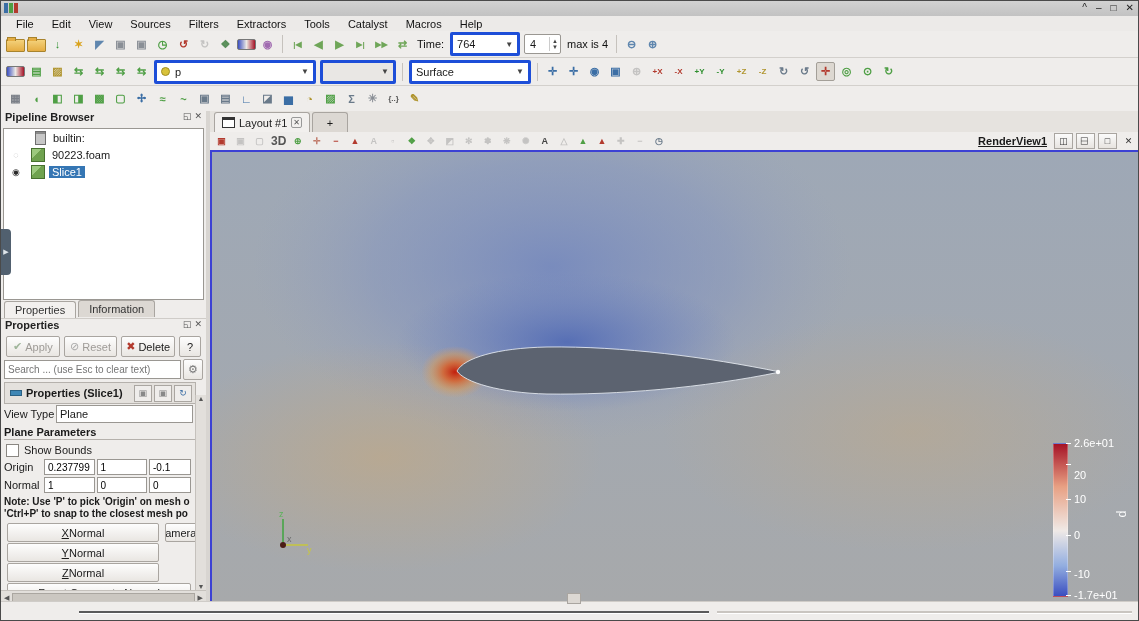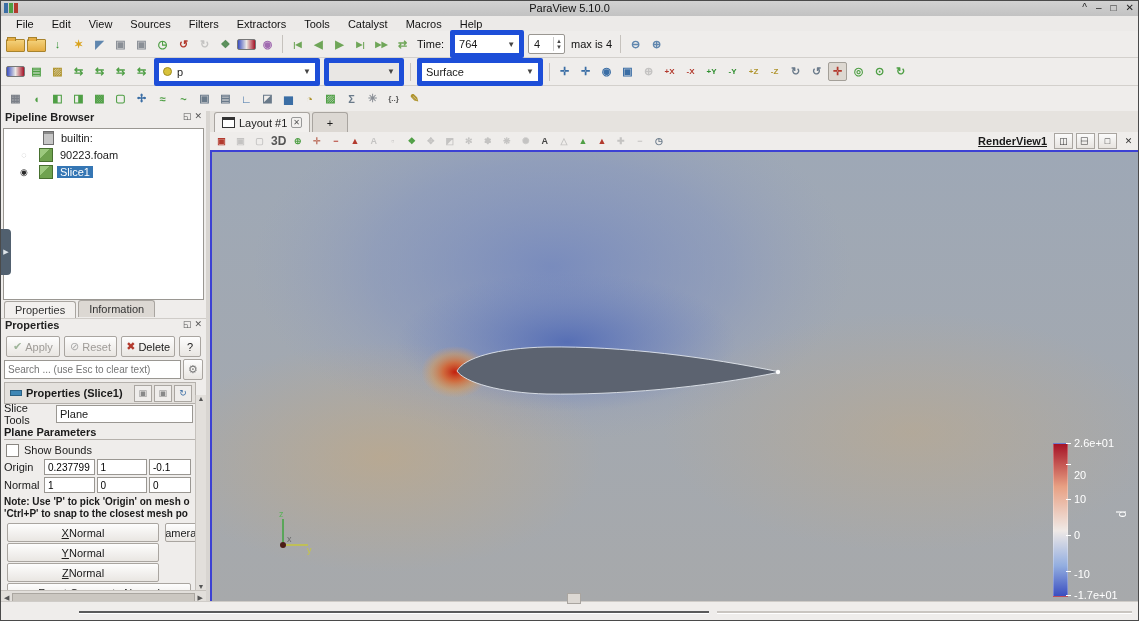--- a/index.html
+++ b/index.html
@@ -27,41 +27,41 @@
   .ti.pressed{background:#ddd8d1;border-color:#a39f98;}
   .ti.dis{opacity:.5;}
   .ti.folder{width:15px;height:11px;background:linear-gradient(#f4d27c,#e5ad43);
      border:1px solid #a8832d;border-radius:1px;position:relative;margin-top:3px;}
   .ti.folder::before{content:"";position:absolute;left:0;top:-3px;width:7px;height:3px;
      background:#e5ad43;border:1px solid #a8832d;border-bottom:none;}
   .ti.cbar{width:14px;height:9px;border:1px solid #777;
      background:linear-gradient(90deg,#3a4ec0,#ece8e4,#a51226);}
   .sep{width:1px;height:18px;background:#c6c2bd;margin:0 4px;}
   .combo{display:inline-flex;align-items:center;height:18px;background:#fff;
-     border:5px solid #1d4ed8;border-radius:2px;padding:0 4px;margin:0 2px;}
+     border:3px solid #1d4ed8;border-radius:2px;padding:0 4px;margin:0 2px;}
   .combo .arrow{margin-left:auto;padding-left:6px;font-size:8px;color:#444;}
   .combo.dis{background:#e9e7e4;color:#999;}
   .spin{display:inline-flex;height:18px;background:#fff;border:1px solid #9a9792;border-radius:2px;
      margin:0 2px;align-items:center;}
   .spin .val{padding:0 5px;min-width:14px;}
   .spin .arrows{display:flex;flex-direction:column;font-size:6px;line-height:6px;color:#444;
      border-left:1px solid #ccc;padding:1px 2px;}
   .tlabel{margin:0 4px;color:#111;}
   .dot{width:7px;height:7px;border-radius:50%;background:#d8c23a;border:1px solid #9f8d22;margin-right:5px;}
   
   .main{position:absolute;left:0;top:110px;width:1139px;height:493px;}
   .leftcol{position:absolute;left:0;top:0;width:205px;height:493px;background:#efedeb;}
   .vsplit{position:absolute;left:205px;top:0;width:4px;height:493px;background:#d8d5d1;}
   .rightcol{position:absolute;left:209px;top:0;width:930px;height:493px;}
   
   .panelhdr{height:16px;display:flex;padding:0 4px;font-weight:bold;color:#222;}
   .panelhdr .hicons{margin-left:auto;display:flex;gap:3px;font-size:9px;color:#555;font-weight:normal;}
   .tree{position:absolute;left:2px;right:2px;top:17px;height:170px;background:#fff;
      border:1px solid #9a9792;overflow:hidden;}
-  .trow{display:flex;align-items:center;height:17px;padding-left:13px;}
+  .trow{display:flex;align-items:center;height:17px;padding-left:5px;}
   .trow .eye{width:14px;text-align:center;font-size:9px;}
   .trow .ic{width:12px;height:12px;margin:0 4px 0 8px;flex:0 0 auto;}
   .ic.cube{background:linear-gradient(135deg,#9cc97e 40%,#6fa24f 41%);border:1px solid #47702f;}
   .ic.server{background:#c7c7c7;border:1px solid #6e6e6e;box-shadow:inset 0 2px 0 #8a8a8a;}
   .trow .lbl{padding:0 3px;}
   .trow.sel .lbl{background:#3576b4;color:#fff;}
   
   .ptabs{position:absolute;left:0;top:188px;height:18px;width:205px;display:flex;align-items:flex-end;padding-left:3px;}
   .ptab{border:1px solid #a9a5a0;border-bottom:none;border-radius:3px 3px 0 0;background:#dcd8d3;
      padding:2px 10px;margin-right:2px;color:#333;}
@@ -141,21 +141,20 @@
 <body>
 
 <div id="app">
 
   <div class="titlebar">
     <span class="logo">
         <i style="background:#3b6ea5"></i>
         <i style="background:#4f9f45"></i>
         <i style="background:#b33a2e"></i>
       </span>
-    <span class="title">ParaView 5.10.0</span>
     <span class="winctl">
       <span>^</span>
       <span>–</span>
       <span>□</span>
       <span>✕</span>
     </span>
   </div>
 
   <div class="menubar">
       <span class="mi">File</span>
@@ -351,21 +350,21 @@
         <div class="sechdr">
           <span class="dash"></span>
           <span>Properties (Slice1)</span>
           <span class="sbtns">
             <span>▣</span>
             <span>▣</span>
             <span style="color:#3b6ea5">↻</span>
           </span>
         </div>
         <div class="frow">
-          <span class="flab" style="flex-basis:52px">Slice Tools</span>
+          <span class="flab" style="flex-basis:52px">View Type</span>
           <span class="fcombo">
             <span>Plane</span>
           </span>
         </div>
         <div class="boldhdr">Plane Parameters</div>
         <div class="chkrow">
           <span class="chk"></span>
           <span>Show Bounds</span>
         </div>
         <div class="frow">

